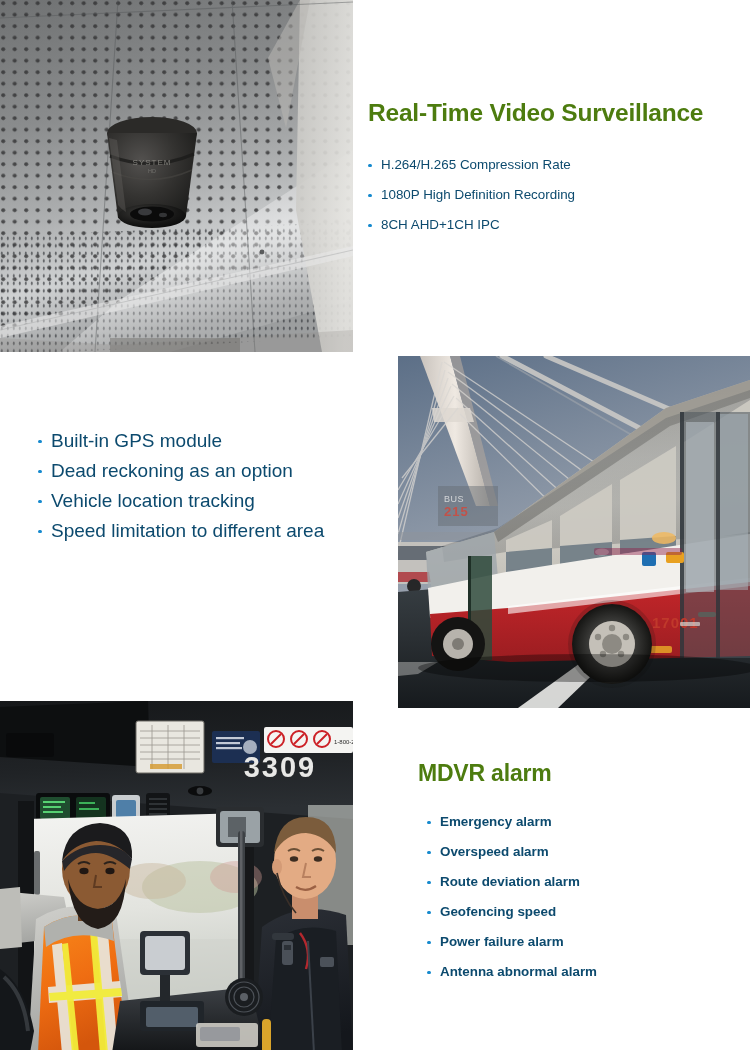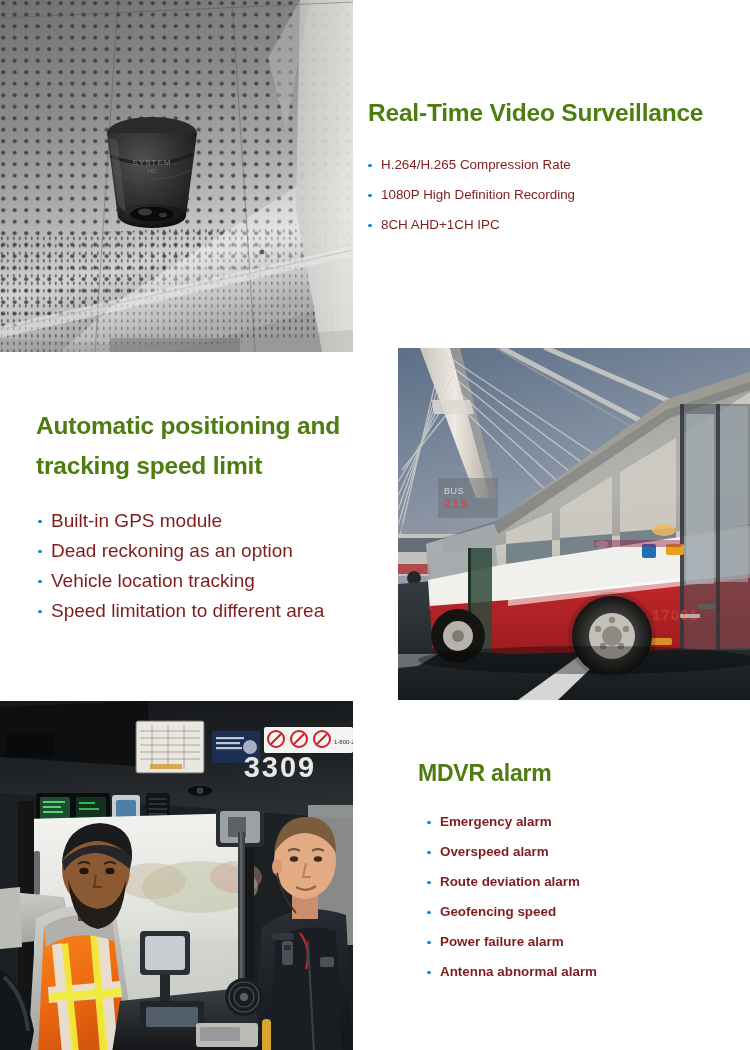--- a/index.html
+++ b/index.html
@@ -40,21 +40,21 @@
     margin: 0;
     padding: 0;
   }
   .bullets {
     list-style: none;
     margin: 0;
     padding: 0;
   }
   .bullets li {
     position: relative;
-    color: #7f1d1d;
+    color: #0c4a6e;
     padding-left: 13px;
     white-space: nowrap;
   }
   .bullets li .dot {
     position: absolute;
     left: 0;
     top: 50%;
     width: 3.5px;
     height: 3.5px;
     margin-top: -1.5px;
@@ -75,21 +75,21 @@
   #sec-gps .bullets li { height: 30px; line-height: 30px; }
 
   
   #sec-alarm { left: 418px; top: 758px; width: 330px; }
   #sec-alarm .feature-title { font-size: 23px; line-height: 30px; }
   #sec-alarm .bullets { margin-top: 19px; margin-left: 9px; font-size: 13.4px; font-weight: bold; }
   #sec-alarm .bullets li { height: 30px; line-height: 30px; }
 
   
   #photo-ceiling-camera { left: 0px;   top: 0px;   width: 353px; height: 352px; }
-  #photo-bus-bridge     { left: 398px; top: 348px; width: 352px; height: 352px; }
+  #photo-bus-bridge     { left: 398px; top: 356px; width: 352px; height: 352px; }
   #photo-bus-cabin      { left: 0px;   top: 701px; width: 353px; height: 352px; }
 </style>
 </head>
 <body>
 
 <div class="page">
 
   <div class="photo" id="photo-ceiling-camera">
     <svg viewBox="0 0 353 352" preserveAspectRatio="xMidYMid slice" aria-hidden="true">
       <defs>
@@ -188,24 +188,20 @@
         <span>1080P High Definition Recording</span>
       </li>
       <li>
         <span class="dot"></span>
         <span>8CH AHD+1CH IPC</span>
       </li>
     </ul>
   </div>
 
   <div class="feature" id="sec-gps">
-    <h2 class="feature-title">
-      <span>Automatic positioning and</span><br>
-      <span>tracking speed limit</span>
-    </h2>
     <ul class="bullets">
       <li>
         <span class="dot"></span>
         <span>Built-in GPS module</span>
       </li>
       <li>
         <span class="dot"></span>
         <span>Dead reckoning as an option</span>
       </li>
       <li>

